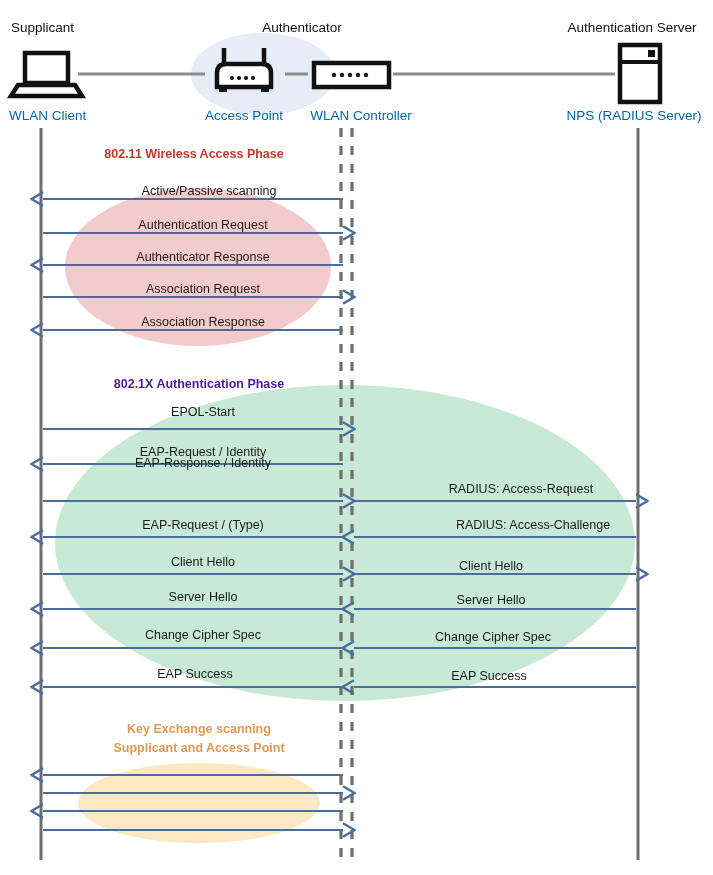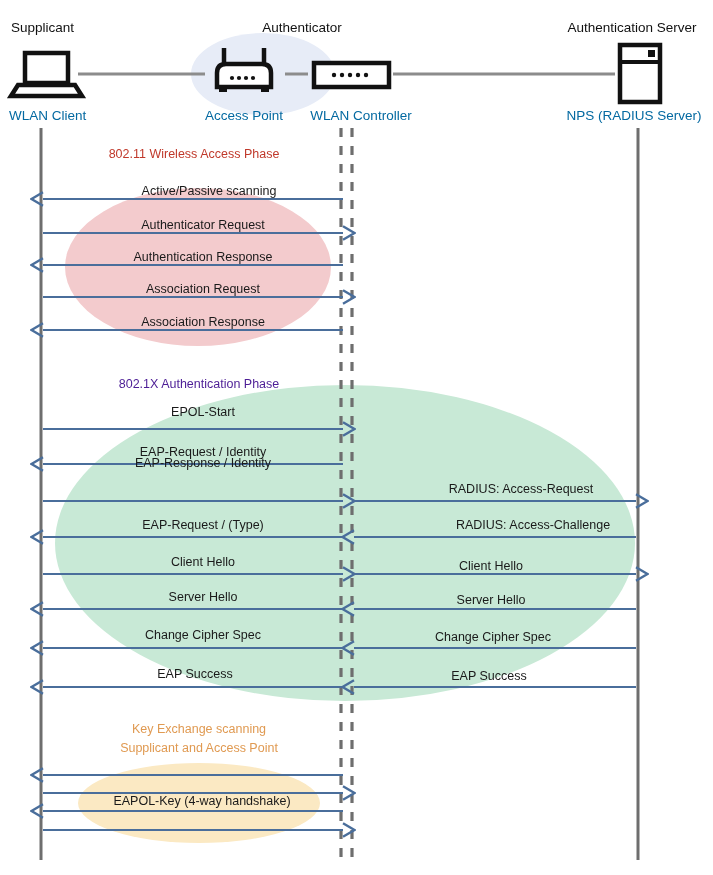--- a/index.html
+++ b/index.html
@@ -42,21 +42,21 @@
     color: #0369a1;
   }
   .msg-label {
     font-size: 12.5px;
     color: #1a1a1a;
     text-align: center;
   }
   .phase-label {
     font-size: 12.5px;
     text-align: center;
-    font-weight: normal;
+    font-weight: bold;
   }
   .phase-red { color: #C0392B; }
   .phase-green { color: #4c1d95; }
   .phase-orange { color: #E09A52; }
   .centered {
     transform: translateX(-50%);
   }
 </style>
 </head>
 <body>
@@ -164,36 +164,35 @@
   <div class="lbl device-caption centered" style="left:244px; top:108px;">Access Point</div>
   <div class="lbl device-caption centered" style="left:361px; top:108px;">WLAN Controller</div>
   <div class="lbl device-caption centered" style="left:634px; top:108px;">NPS (RADIUS Server)</div>
 
   <div class="lbl phase-label phase-red centered" style="left:194px; top:147px;">802.11 Wireless Access Phase</div>
   <div class="lbl phase-label phase-green centered" style="left:199px; top:377px;">802.1X Authentication Phase</div>
   <div class="lbl phase-label phase-orange centered" style="left:199px; top:722px;">Key Exchange scanning</div>
   <div class="lbl phase-label phase-orange centered" style="left:199px; top:741px;">Supplicant and Access Point</div>
 
   <div class="lbl msg-label centered" style="left:203px; top:184px;margin-left:6px;">Active/Passive scanning</div>
-  <div class="lbl msg-label centered" style="left:203px; top:218px;">Authenticator Request</div>
-  <div class="lbl msg-label centered" style="left:203px; top:250px;">Authentication Response</div>
+  <div class="lbl msg-label centered" style="left:203px; top:218px;">Authentication Request</div>
+  <div class="lbl msg-label centered" style="left:203px; top:250px;">Authenticator Response</div>
   <div class="lbl msg-label centered" style="left:203px; top:282px;">Association Request</div>
   <div class="lbl msg-label centered" style="left:203px; top:315px;">Association Response</div>
 
   <div class="lbl msg-label centered" style="left:203px; top:405px;">EPOL-Start</div>
   <div class="lbl msg-label centered" style="left:203px; top:445px;">EAP-Request / Identity</div>
   <div class="lbl msg-label centered" style="left:203px; top:456px;">EAP-Response / Identity</div>
   <div class="lbl msg-label centered" style="left:203px; top:518px;">EAP-Request / (Type)</div>
   <div class="lbl msg-label centered" style="left:203px; top:555px;">Client Hello</div>
   <div class="lbl msg-label centered" style="left:203px; top:590px;">Server Hello</div>
   <div class="lbl msg-label centered" style="left:203px; top:628px;">Change Cipher Spec</div>
   <div class="lbl msg-label centered" style="left:195px; top:667px;">EAP Success</div>
 
   <div class="lbl msg-label centered" style="left:493px; top:482px;margin-left:28px;">RADIUS: Access-Request</div>
   <div class="lbl msg-label centered" style="left:493px; top:518px;margin-left:40px;">RADIUS: Access-Challenge</div>
   <div class="lbl msg-label centered" style="left:491px; top:559px;">Client Hello</div>
   <div class="lbl msg-label centered" style="left:491px; top:593px;">Server Hello</div>
   <div class="lbl msg-label centered" style="left:493px; top:630px;">Change Cipher Spec</div>
   <div class="lbl msg-label centered" style="left:489px; top:669px;">EAP Success</div>
 
-  <div class="lbl msg-label centered" style="left:202px; top:794px;">EAPOL-Key (4-way handshake)</div>
 
 </div>
 
 </body></html>

